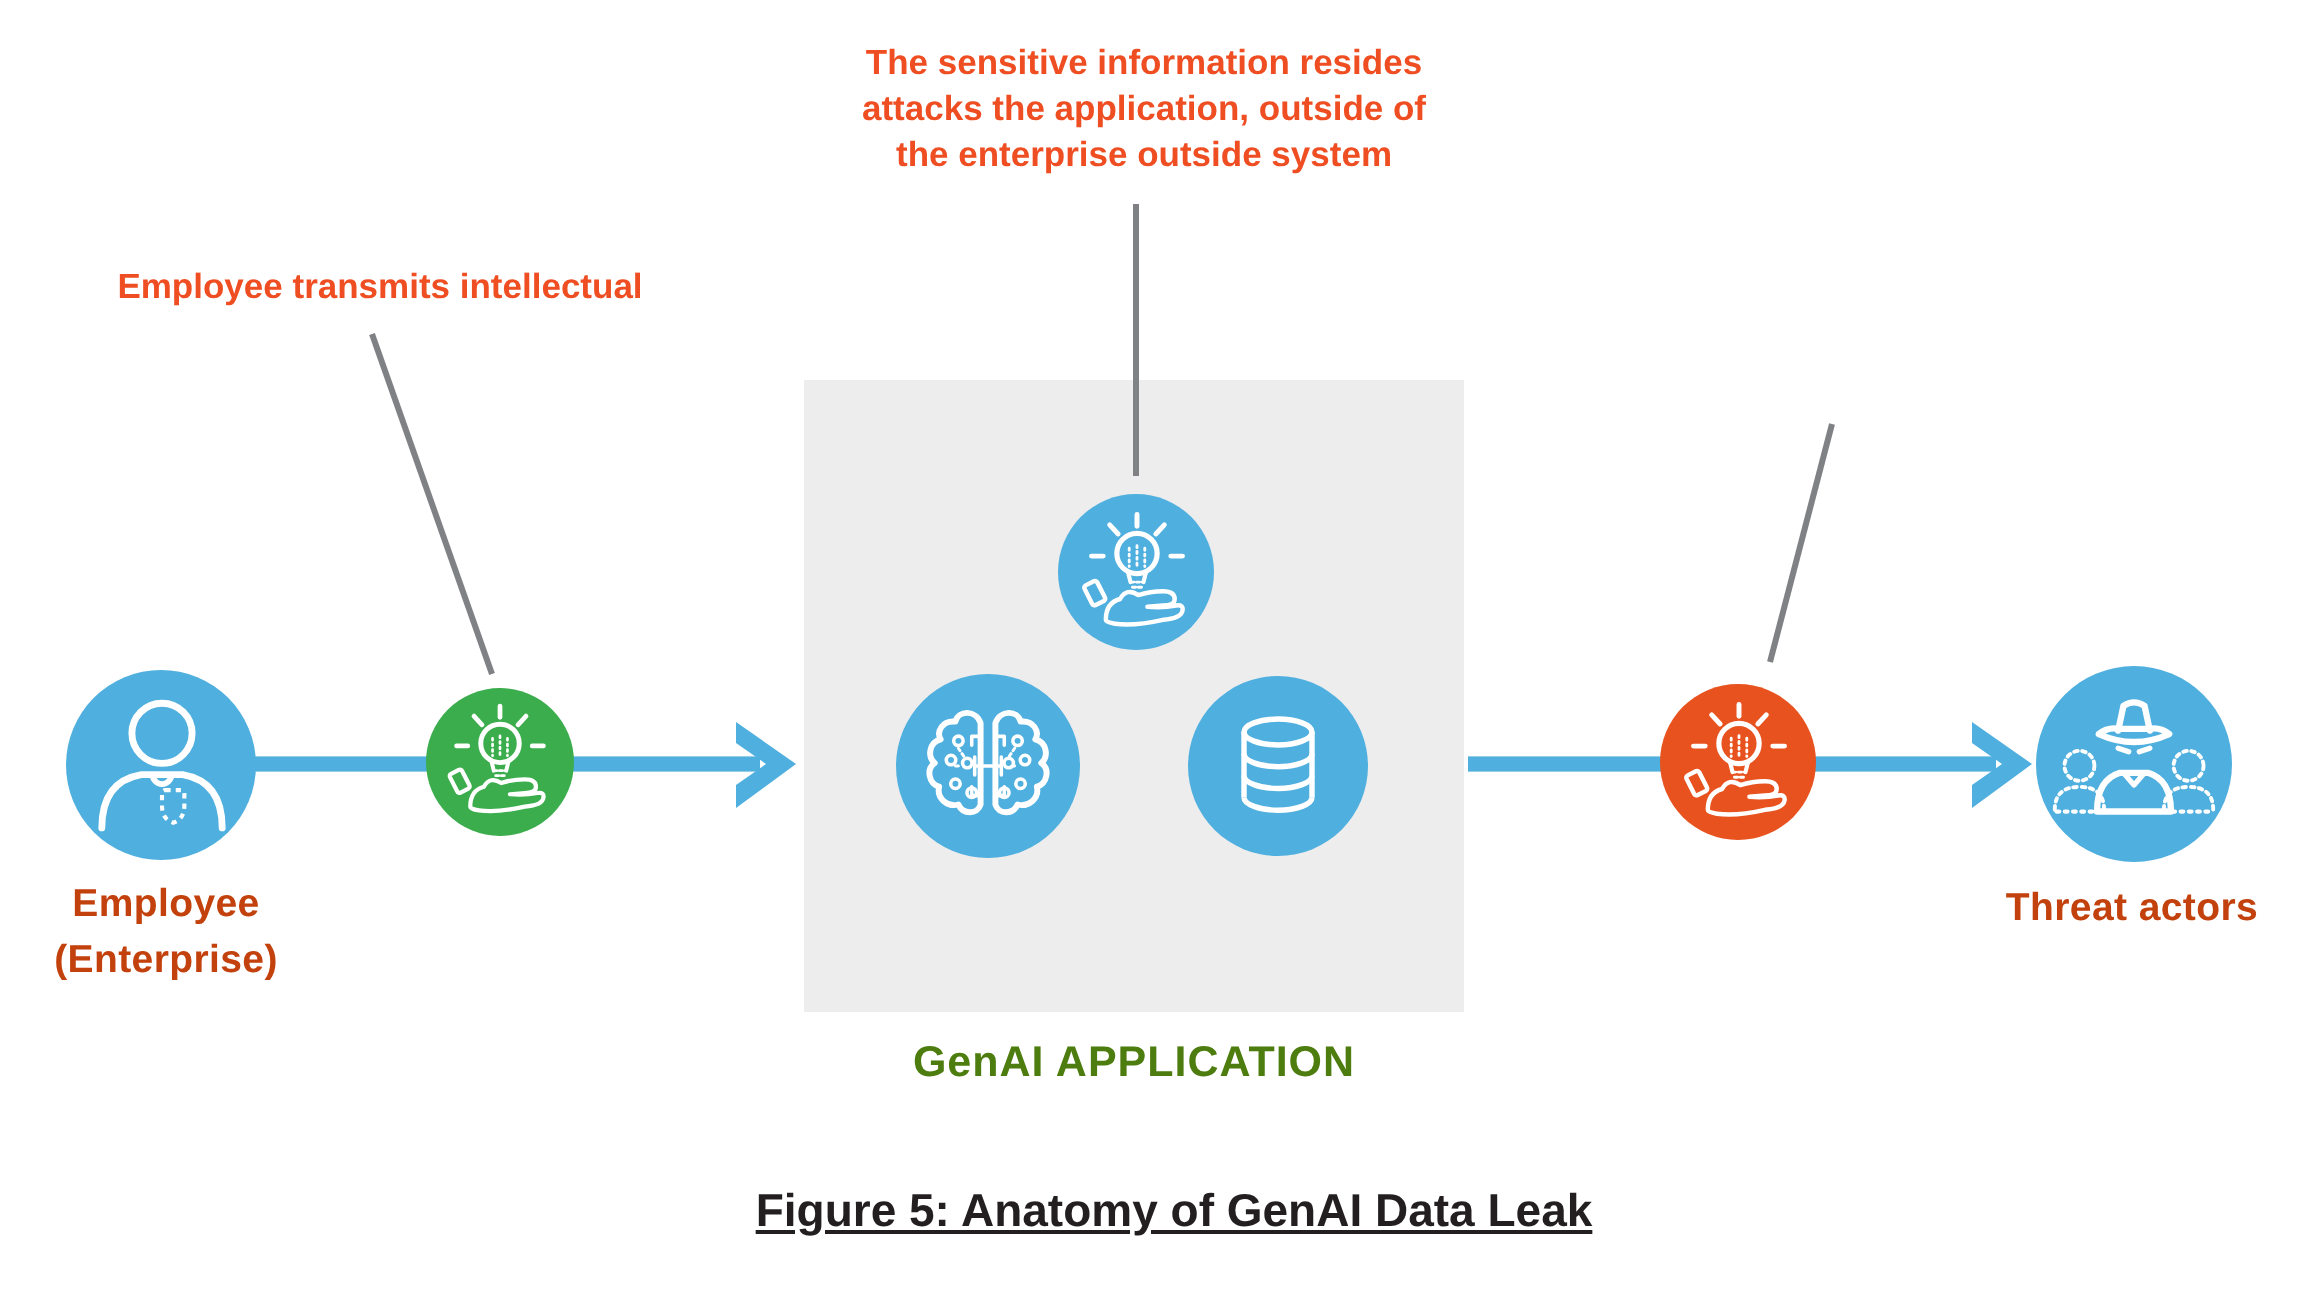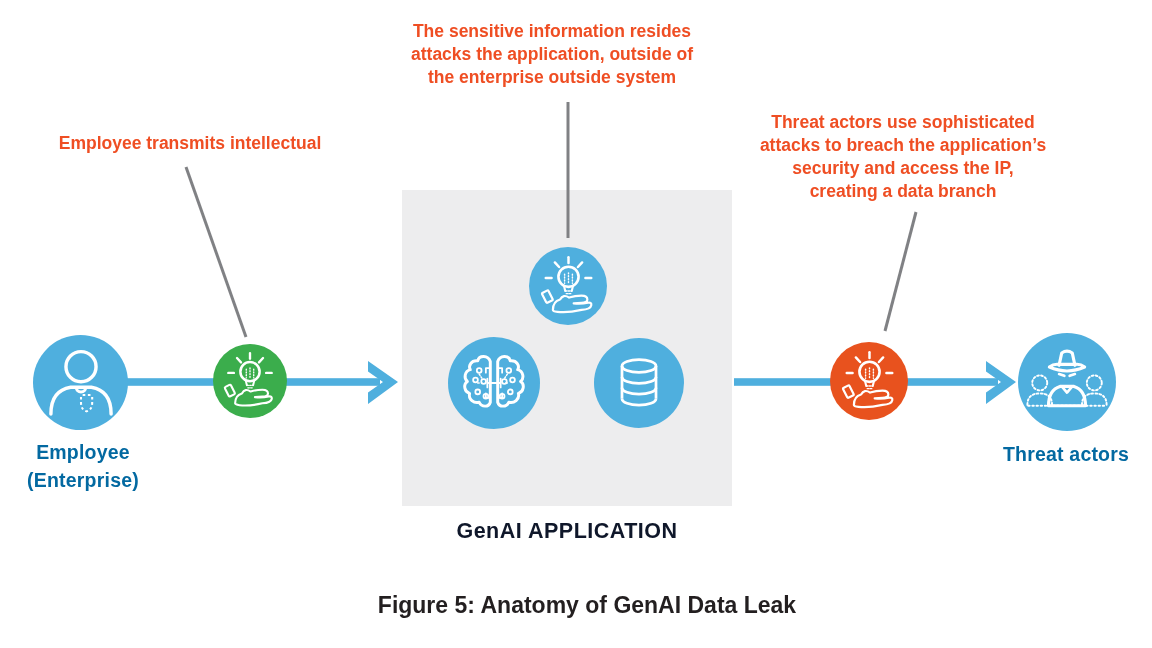--- a/index.html
+++ b/index.html
@@ -5,30 +5,30 @@
   * { margin:0; padding:0; box-sizing:border-box; }
   body { background:#ffffff; font-family:"Liberation Sans", sans-serif; }
   .stage { position:relative; width:1152px; height:648px; background:#ffffff; overflow:hidden; }
 
   
   .annotation { position:absolute; color:#EF4E23; font-weight:bold; font-size:17.5px;
                 line-height:23px; text-align:center; }
   .annotation .line { white-space:nowrap; }
 
   
-  .node-label { position:absolute; color:#0369a1; font-weight:bold; font-size:19.5px;
+  .node-label { position:absolute; color:#c2410c; font-weight:bold; font-size:19.5px;
                 line-height:28px; text-align:center; letter-spacing:0.2px; }
   .node-label .line { white-space:nowrap; }
 
   .box-label { position:absolute; left:417px; top:519px; width:300px; text-align:center;
-               color:#0f172a; font-weight:bold; font-size:21.5px; white-space:nowrap;
+               color:#4d7c0f; font-weight:bold; font-size:21.5px; white-space:nowrap;
                letter-spacing:0.5px; }
 
   .caption { position:absolute; left:22px; top:592px; width:1130px; text-align:center;
-             color:#231F20; font-weight:bold; font-size:23px; white-space:nowrap; }
+             color:#231F20; font-weight:bold; font-size:23px; white-space:nowrap;text-decoration:underline; }
 
   
   .genai-box { position:absolute; left:402px; top:190px; width:330px; height:316px;
                background:#EDEDEE; z-index:1; }
 
   
   .overlay { position:absolute; left:0; top:0; width:1152px; height:648px; z-index:2;
              pointer-events:none; }
 
   
@@ -41,21 +41,21 @@
 
   .n-employee { left:33px;  top:335px; width:95px; height:95px; }
   .n-transfer { left:213px; top:344px; width:74px; height:74px; }
   .n-inapp    { left:529px; top:247px; width:78px; height:78px; }
   .n-model    { left:448px; top:337px; width:92px; height:92px; }
   .n-storage  { left:594px; top:338px; width:90px; height:90px; }
   .n-breach   { left:830px; top:342px; width:78px; height:78px; }
   .n-threat   { left:1018px;top:333px; width:98px; height:98px; }
 
   .ann-employee { left:20px;  top:112px; width:340px;margin-top:20px; }
-  .ann-app      { left:382px; top:20px;  width:340px; }
+  .ann-app      { left:402px; top:20px;  width:340px; }
   .ann-threat   { left:723px; top:111px; width:360px; }
 
   .lbl-employee { left:3px;   top:438px; width:160px; }
   .lbl-model    { left:414px; top:440px; width:160px; }
   .lbl-storage  { left:559px; top:440px; width:160px; }
   .lbl-threat   { left:966px; top:440px; width:200px; }
 
   .defs-hidden { position:absolute; width:0; height:0; overflow:hidden; }
 </style>
 </head>
@@ -147,26 +147,20 @@
   <div class="annotation ann-employee">
     <div class="line">Employee transmits intellectual</div>
   </div>
 
   <div class="annotation ann-app">
     <div class="line">The sensitive information resides</div>
     <div class="line">attacks the application, outside of</div>
     <div class="line">the enterprise outside system</div>
   </div>
 
-  <div class="annotation ann-threat">
-    <div class="line">Threat actors use sophisticated</div>
-    <div class="line">attacks to breach the application’s</div>
-    <div class="line">security and access the IP,</div>
-    <div class="line">creating a data branch</div>
-  </div>
 
   <div class="node n-blue n-employee">
     <svg width="86" height="86" viewBox="0 0 100 100">
         <use href="#sym-person"></use>
       </svg>
   </div>
 
   <div class="node n-green n-transfer">
     <svg width="62" height="62" viewBox="0 0 100 100">
         <use href="#sym-bulb-hand"></use>

